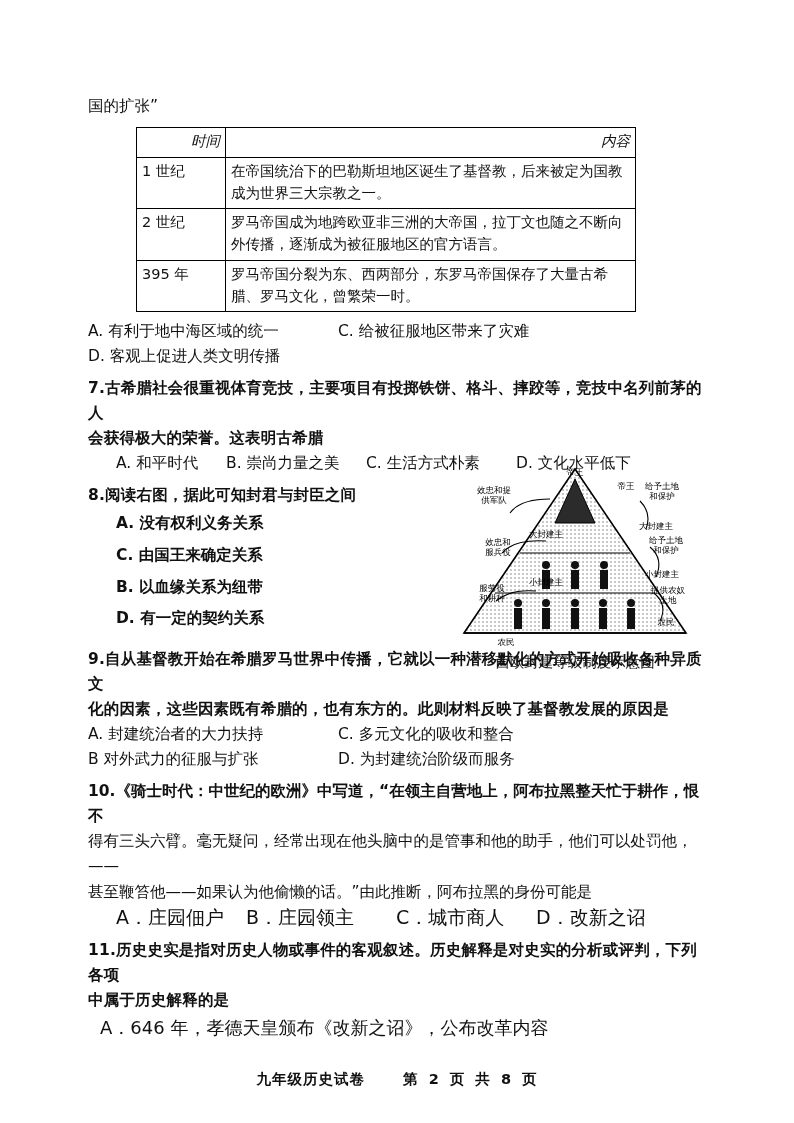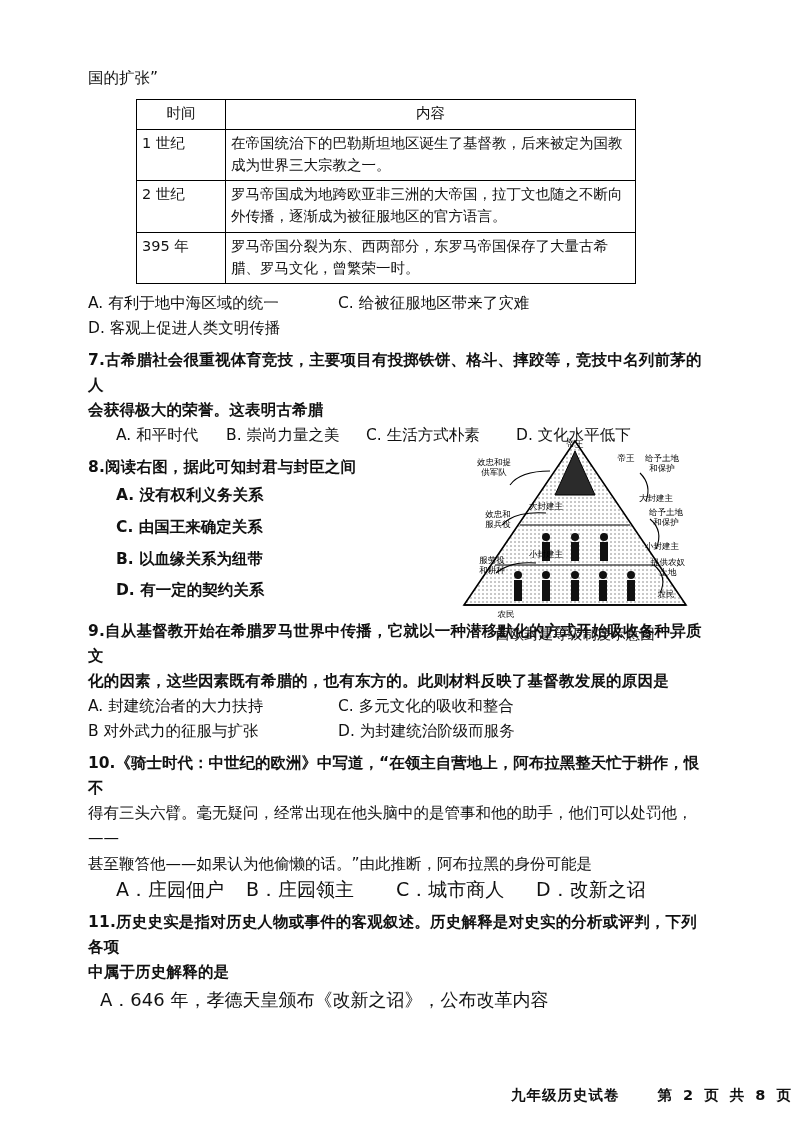--- a/index.html
+++ b/index.html
@@ -12,21 +12,21 @@
     height: 1123px;
     font-family: "DejaVu Sans", "Liberation Sans", sans-serif;
     color: #111;
     position: relative;
   }
   .page {
     position: relative;
     width: 794px;
     height: 1123px;
     box-sizing: border-box;
-    padding: 68px 88px 0 88px;
+    padding: 96px 88px 0 88px;
   }
   .line {
     font-size: 15.5px;
     line-height: 1.62;
     letter-spacing: 0.2px;
   }
   .q-head {
     font-size: 15.5px;
     line-height: 1.62;
     font-weight: 600;
@@ -45,21 +45,21 @@
     table-layout: fixed;
   }
   table.hist td {
     border: 1px solid #000;
     padding: 3px 5px 4px 5px;
     font-size: 14.5px;
     line-height: 1.5;
     vertical-align: top;
   }
   table.hist td.c1 { width: 78px; }
-  table.hist tr.hdr td { text-align: center; }
+  table.hist tr.hdr td { text-align: right; font-style: italic; }
 
   
   .opts {
     display: flex;
     font-size: 15.5px;
     line-height: 1.6;
   }
   .opts .o {
     white-space: nowrap;
   }
@@ -116,22 +116,22 @@
   }
   .q-opts-10 .o { white-space: nowrap; }
   .p1 { width: 130px; }
   .p2 { width: 150px; }
   .p3 { width: 140px; }
 
   .footer {
     position: absolute;
     left: 0;
     right: 0;
-    bottom: 18px;
-    text-align: right;
+    bottom: 34px;
+    text-align: center;
     font-size: 14.5px;
     font-weight: 600;
     letter-spacing: 1px;
   }
   .footer span { margin: 0 2px; }
   .sub-line {
     margin-left: 12px;
     font-size: 18px;
     line-height: 1.62;
   }

